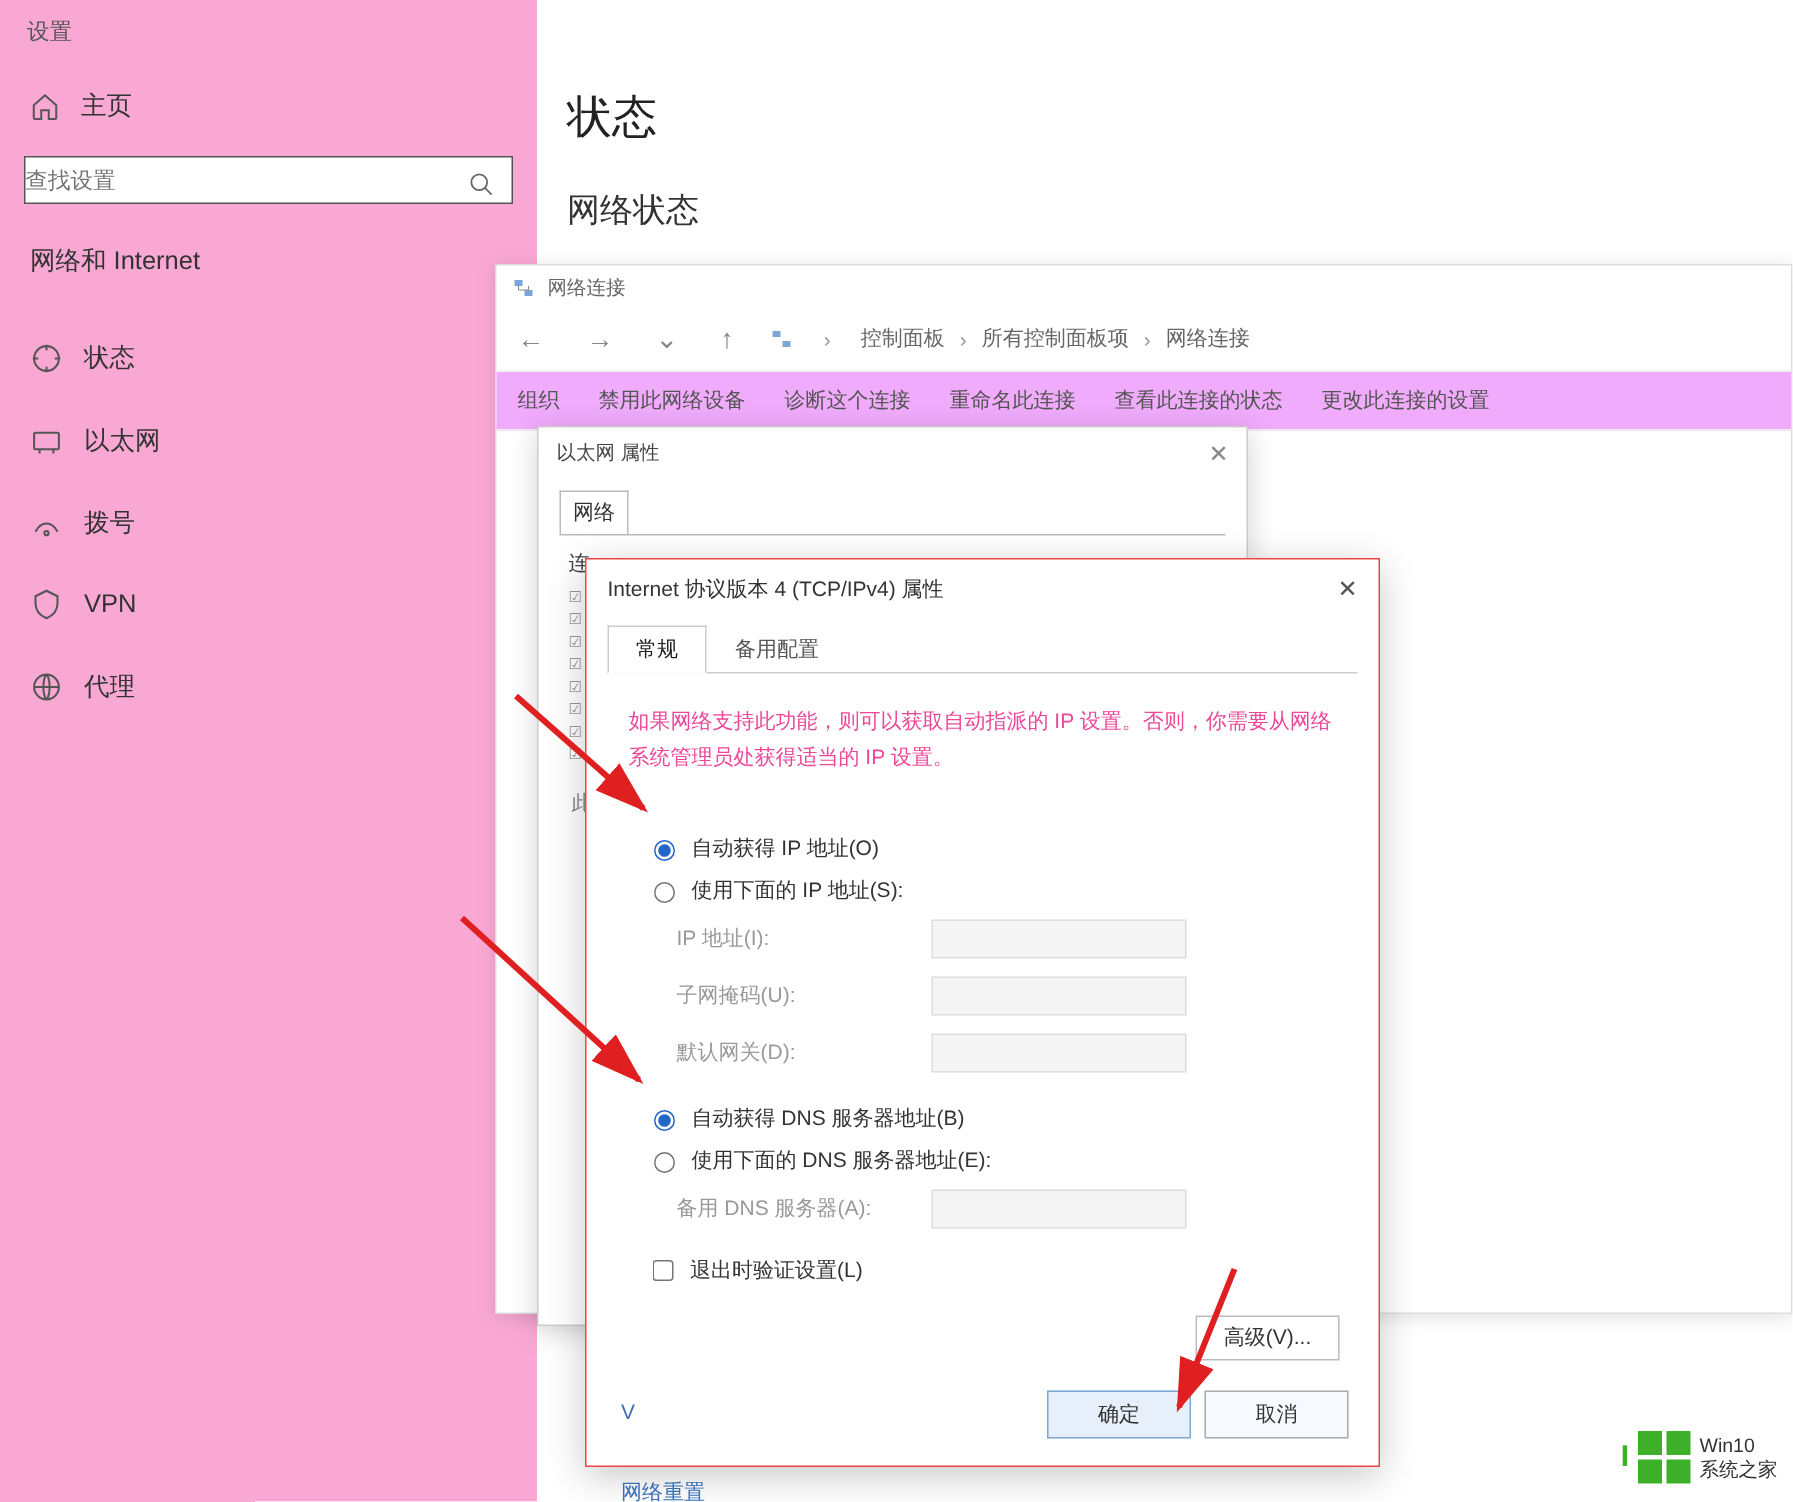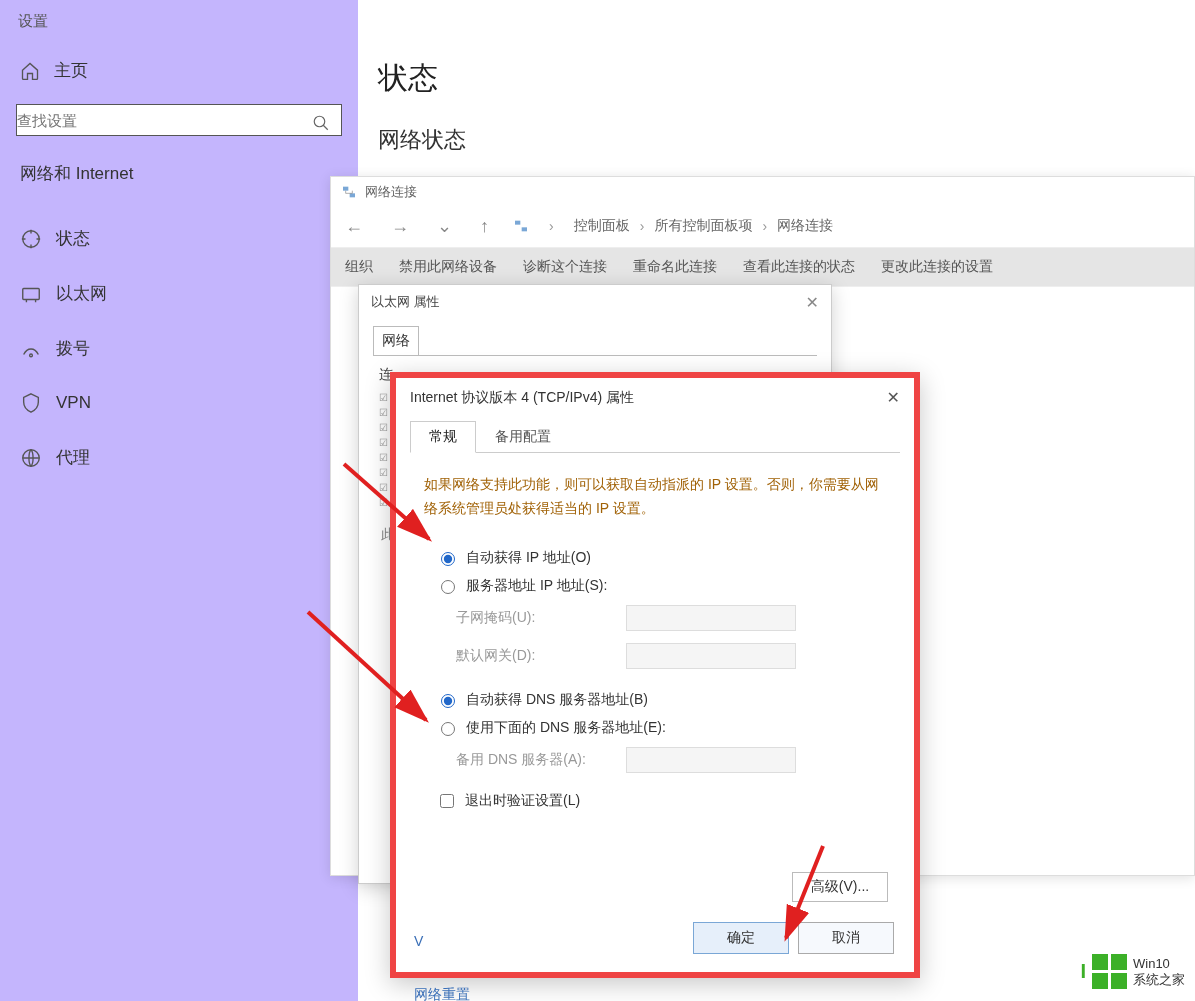--- a/index.html
+++ b/index.html
@@ -1,19 +1,19 @@
 <!DOCTYPE html>
 <html><head>
 <meta charset="utf-8">
 <style>
   * { box-sizing: border-box; font-family: "Microsoft YaHei", "Segoe UI", sans-serif; }
   body { margin:0; width:1195px; height:1001px; background:#fff; color:#333; overflow:hidden; position:relative; }
   
   
-  .sidebar { position:absolute; left:0; top:0; width:358px; height:100%; background:#c4b5fd; padding:12px 0 0 0; }
+  .sidebar { position:absolute; left:0; top:0; width:358px; height:100%; background:#f9a8d4; padding:12px 0 0 0; }
   .sidebar-title { font-size:15px; color:#555; padding:0 18px 16px; }
   .home-row { display:flex; align-items:center; gap:14px; padding:12px 20px; cursor:pointer; }
   .home-row svg { width:20px; height:20px; stroke:#555; fill:none; stroke-width:1.6; }
   .home-row span { font-size:17px; color:#333; }
   .search-box { margin:10px 16px 26px; position:relative; }
   .search-box input { width:100%; height:32px; border:1px solid #555; padding:0 40px 0 0; font-size:15px; background:#fff; }
   .search-box .mag { position:absolute; right:12px; top:10px; width:18px; height:18px; stroke:#666; fill:none; stroke-width:1.6; }
   .sidebar-section { font-size:17px; color:#333; padding:0 20px 26px; }
   .nav-item { display:flex; align-items:center; gap:14px; padding:16px 20px; cursor:pointer; font-size:17px; color:#333; }
   .nav-item svg { width:22px; height:22px; stroke:#555; fill:none; stroke-width:1.5; }
@@ -25,43 +25,43 @@
   
   
   .nc-win { position:absolute; left:330px; top:176px; width:865px; height:700px; background:#fff; border:1px solid #ddd; box-shadow:0 2px 12px rgba(0,0,0,0.12); }
   .nc-title { display:flex; align-items:center; gap:8px; padding:6px 10px; font-size:13px; color:#666; }
   .nc-title svg { width:16px; height:16px; }
   .nc-nav { display:flex; align-items:center; gap:20px; padding:6px 10px 8px; border-bottom:1px solid #eee; font-size:14px; color:#666; }
   .nc-nav .arrow { font-size:18px; color:#888; cursor:pointer; padding:2px 4px; }
   .nc-nav .crumb { display:flex; align-items:center; gap:10px; }
   .nc-nav .crumb span { cursor:pointer; }
   .nc-nav .sep { color:#999; }
-  .nc-toolbar { display:flex; gap:26px; padding:10px 14px; font-size:14px; color:#555; background:#e5e5e5; border-bottom:1px solid #eee; }
+  .nc-toolbar { display:flex; gap:26px; padding:10px 14px; font-size:14px; color:#555; background:#f0abfc; border-bottom:1px solid #eee; }
   .nc-toolbar span { cursor:pointer; }
   
   
   .eth-win { position:absolute; left:358px; top:284px; width:474px; height:600px; background:#fff; border:1px solid #ccc; box-shadow:0 4px 18px rgba(0,0,0,0.18); }
   .eth-head { display:flex; justify-content:space-between; padding:8px 12px 4px; font-size:13px; color:#444; }
   .eth-head .close { font-size:16px; color:#888; cursor:pointer; }
   .eth-tab { display:inline-block; border:1px solid #bbb; border-bottom:none; padding:5px 8px; margin:10px 0 0 14px; font-size:14px; color:#333; background:#fff; }
   .eth-body { border-top:1px solid #bbb; margin:0 14px; padding:10px 6px; font-size:14px; }
   .eth-body .lbl { color:#444; }
   .eth-body .partial { color:#888; padding-left:2px; margin-top:16px; }
   .eth-chk { margin:6px 0; color:#999; font-size:10px; line-height:1.5; }
   
   
-  .ip-win { position:absolute; left:390px; top:372px; width:530px; height:606px; background:#fff; border:6px solid #ef4444; box-shadow:0 6px 24px rgba(0,0,0,0.22); }
+  .ip-win { position:absolute; left:390px; top:372px; width:530px; height:606px; background:#fff; border:1px solid #ef4444; box-shadow:0 6px 24px rgba(0,0,0,0.22); }
   .ip-head { display:flex; justify-content:space-between; align-items:center; padding:10px 14px 6px; font-size:14px; color:#333; }
   .ip-head .close { font-size:16px; color:#555; cursor:pointer; }
   .ip-tabs { display:flex; padding:8px 14px 0; gap:0; }
   .ip-tabs span { padding:6px 18px; font-size:14px; border:1px solid transparent; cursor:pointer; }
   .ip-tabs span.active { border:1px solid #ccc; border-bottom:1px solid #fff; background:#fff; color:#222; }
   .ip-tabs span.inactive { color:#555; }
   .ip-body { border-top:1px solid #ccc; margin:-1px 14px 0; padding:20px 14px 12px; font-size:14px; color:#555; }
-  .ip-desc { line-height:1.7; color:#a16207; margin-bottom:28px; }
+  .ip-desc { line-height:1.7; color:#ec4899; margin-bottom:40px; }
   .radio-row { display:flex; align-items:center; gap:8px; margin:6px 0 10px 12px; font-size:14px; color:#333; }
   .radio-row input { accent-color:#2167c9; width:14px; height:14px; }
   .field-row { display:flex; align-items:center; margin:6px 0 12px 32px; color:#999; font-size:14px; }
   .field-row .flabel { width:170px; }
   .field-row .finput { width:170px; height:26px; border:1px solid #ddd; background:#f5f5f5; }
   .check-row { display:flex; align-items:center; gap:8px; margin:18px 0 0 12px; font-size:14px; color:#333; }
   .check-row input { width:14px; height:14px; }
   .adv-btn { position:absolute; right:26px; bottom:70px; width:96px; height:30px; border:1px solid #bbb; background:#fff; font-size:14px; color:#333; cursor:pointer; }
   .ip-buttons { position:absolute; right:20px; bottom:18px; display:flex; gap:9px; }
   .ip-buttons button { width:96px; height:32px; border:1px solid #aaa; background:#f6f9fd; font-size:14px; color:#333; cursor:pointer; }
@@ -211,22 +211,26 @@
   </div>
   <div class="ip-body">
     <div class="ip-desc">如果网络支持此功能，则可以获取自动指派的 IP 设置。否则，你需要从网络系统管理员处获得适当的 IP 设置。</div>
 
     <label class="radio-row">
       <input type="radio" name="ipmode" checked="" style="">
       <span>自动获得 IP 地址(O)</span>
     </label>
     <label class="radio-row">
       <input type="radio" name="ipmode" style="">
-      <span>服务器地址 IP 地址(S):</span>
-    </label>
+      <span>使用下面的 IP 地址(S):</span>
+    </label>
+    <div class="field-row">
+      <span class="flabel">IP 地址(I):</span>
+      <div class="finput"></div>
+    </div>
     <div class="field-row">
       <span class="flabel">子网掩码(U):</span>
       <div class="finput"></div>
     </div>
     <div class="field-row">
       <span class="flabel">默认网关(D):</span>
       <div class="finput"></div>
     </div>
 
     <label class="radio-row" style="margin-top:22px">

